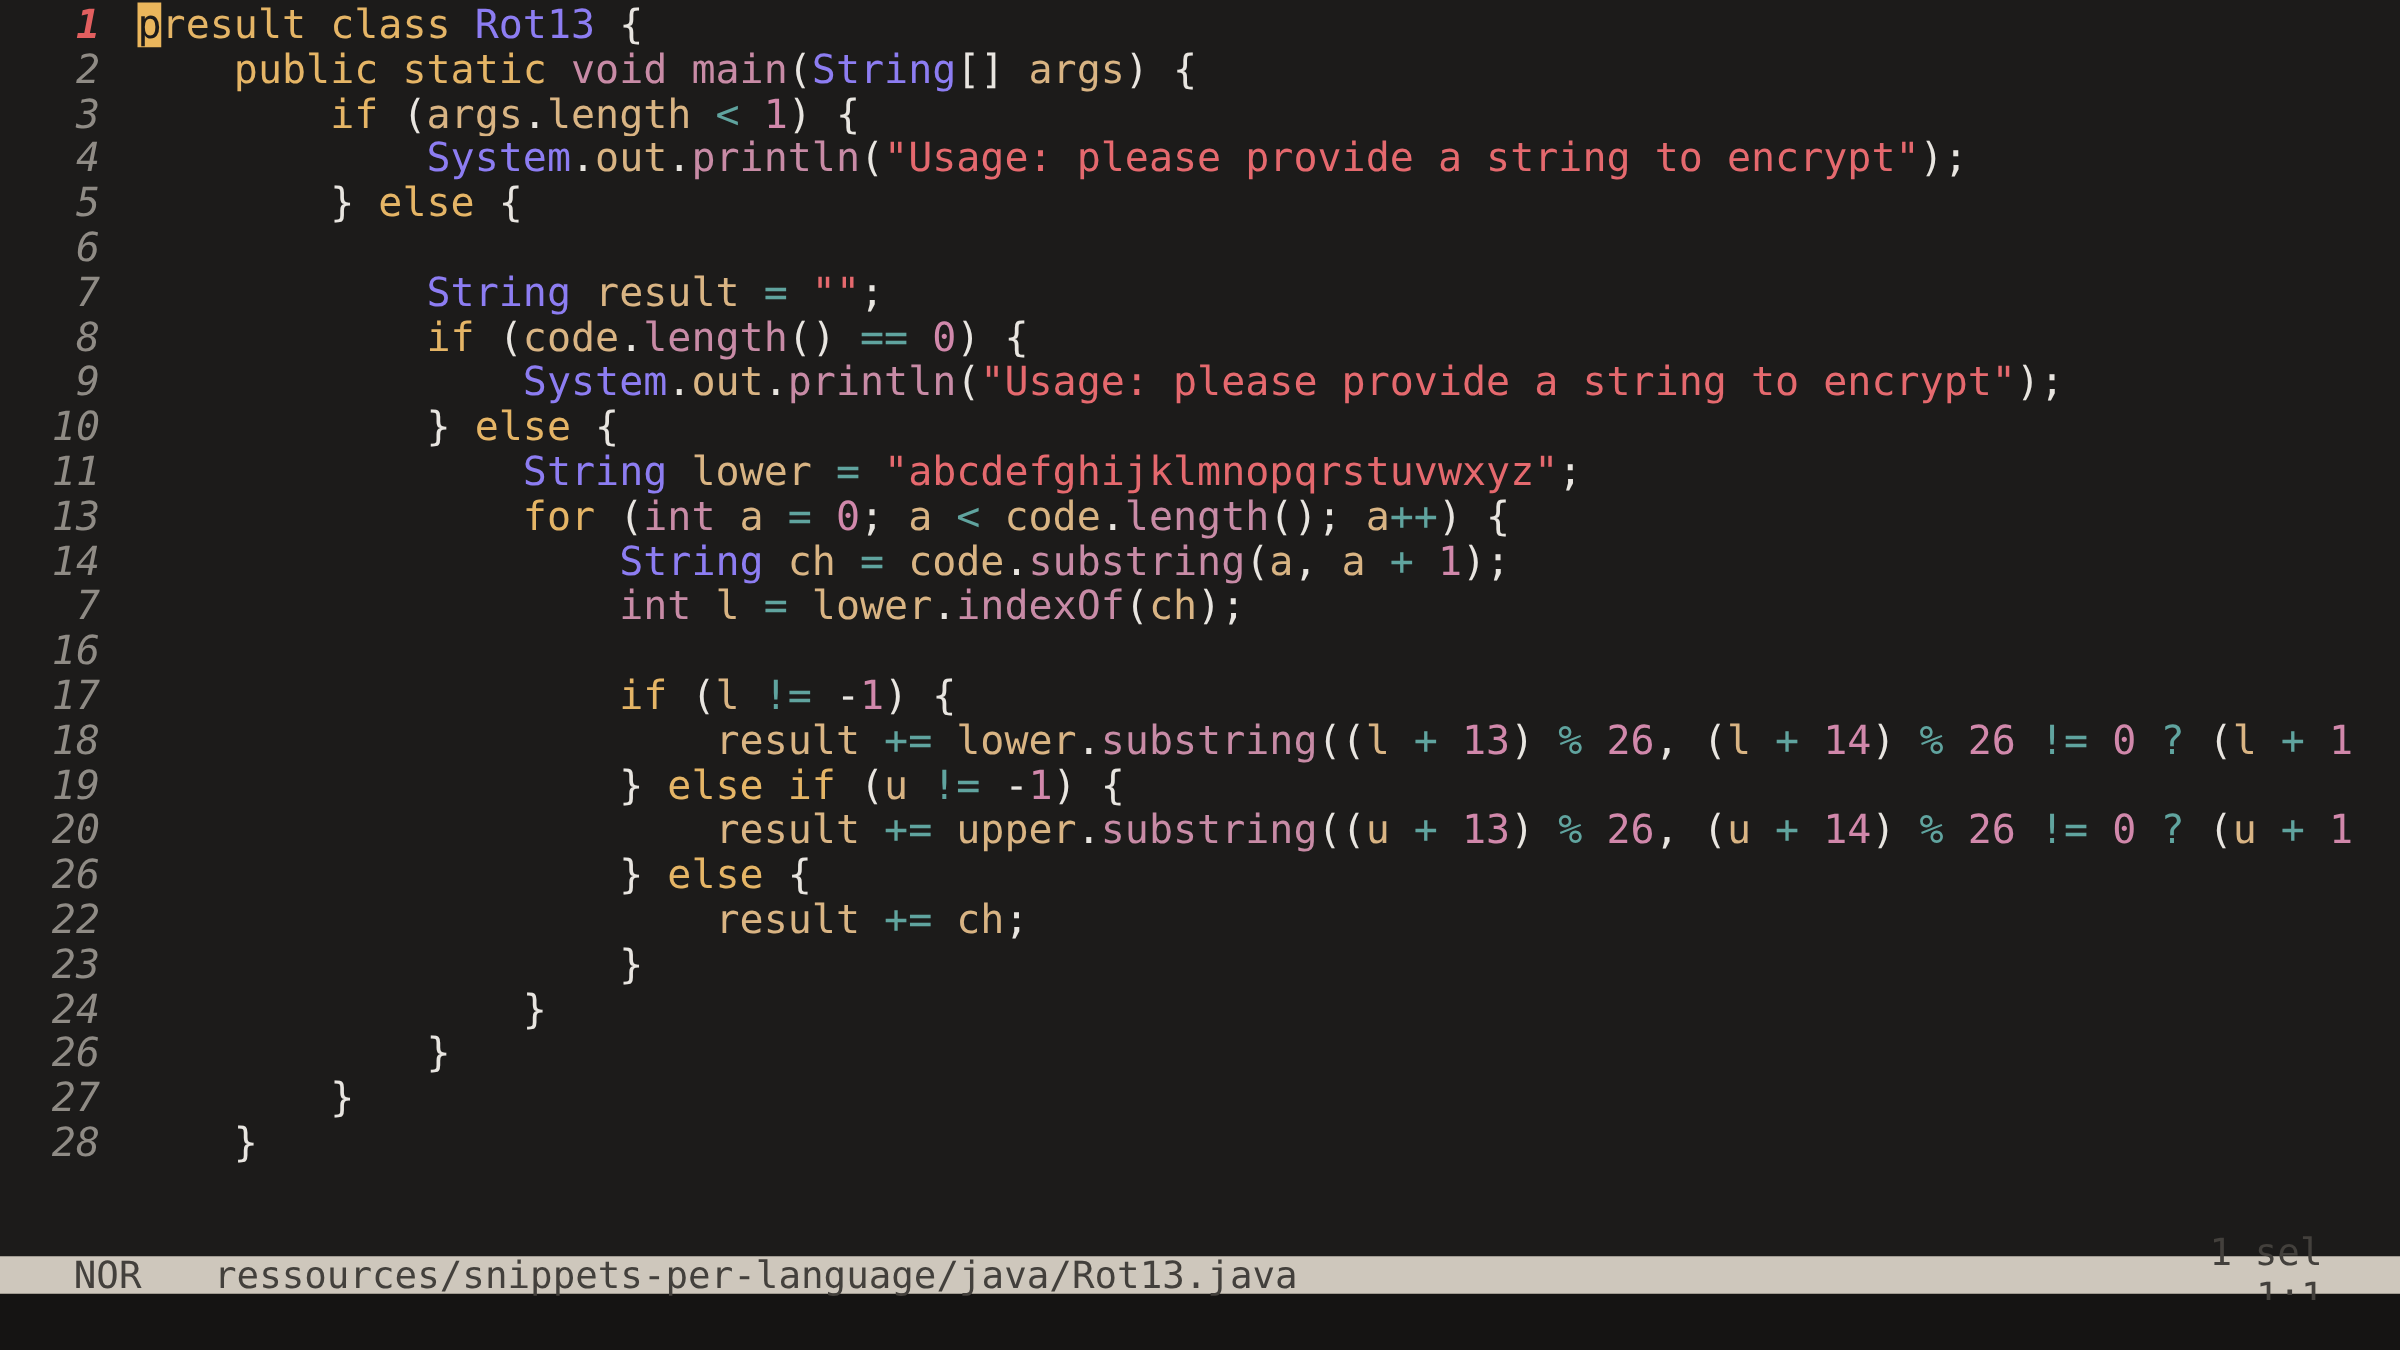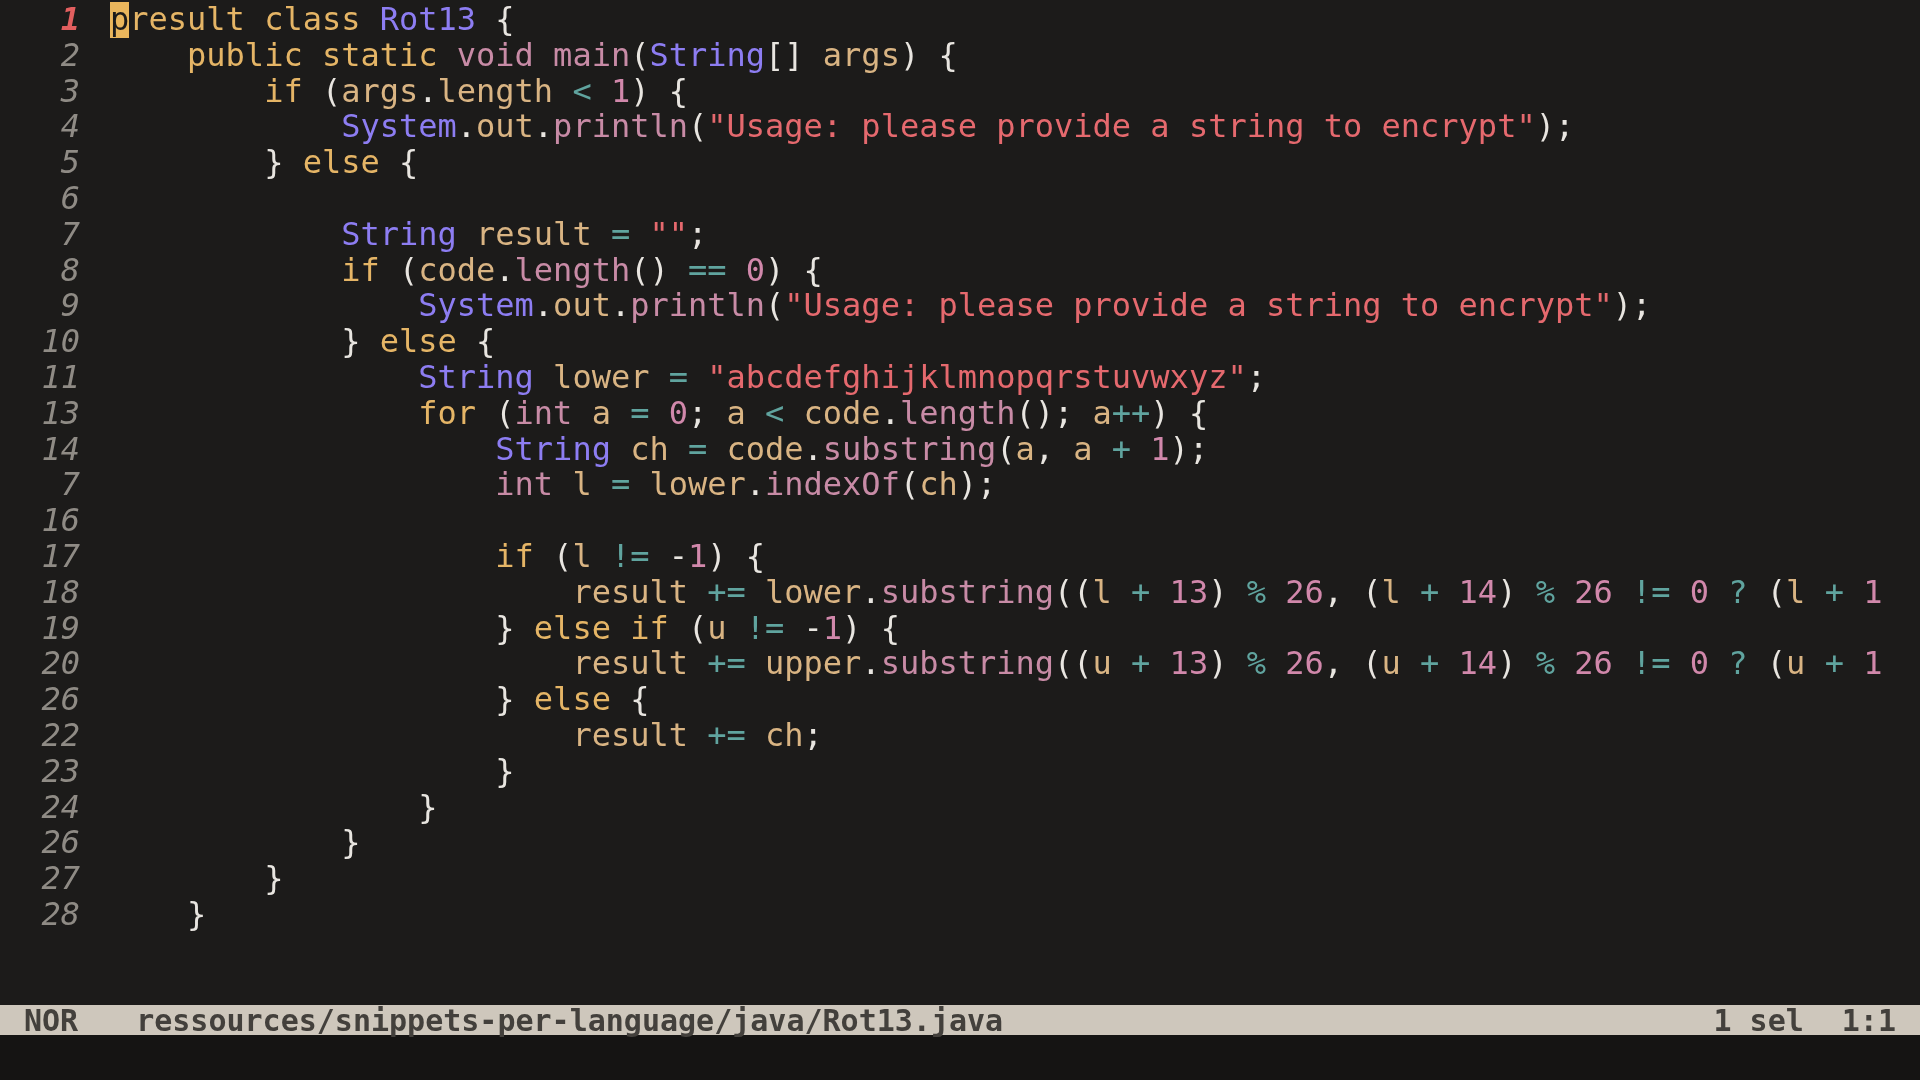--- a/index.html
+++ b/index.html
@@ -15,25 +15,25 @@
           overflow:hidden;padding-top:2px;}
   .line{display:flex;height:35.8px;line-height:35.8px;font-size:32px;white-space:pre;overflow:hidden;}
   .gutter{flex:0 0 80px;text-align:right;color:var(--gut);font-style:italic;user-select:none;}
   .gutter.cur{color:var(--gutcur);font-weight:bold;}
   .code{margin-left:30px;white-space:pre;}
   .kw{color:var(--kw);} .ty{color:var(--ty);} .fn{color:var(--fn);}
   .va{color:var(--va);} .st{color:var(--st);} .nu{color:var(--nu);}
   .op{color:var(--op);} .pu{color:var(--pu);}
   .cursor{background:var(--curbg);color:var(--curfg);}
   .statusbar{position:absolute;top:1005px;left:0;width:1920px;height:30px;background:var(--sbbg);
-             color:var(--sbfg);display:flex;align-items:center;font-size:30px;font-weight:bold;
-             white-space:pre;}
+             color:var(--sbfg);display:flex;align-items:center;font-size:30px;font-weight:normal;
+             white-space:pre;padding-left:35px;}
   .sb-left{display:flex;align-items:center;padding-left:24px;}
   .sb-mode{margin-right:58px;}
-  .sb-right{margin-left:auto;display:flex;align-items:center;padding-right:24px;}
+  .sb-right{margin-left:auto;display:flex;align-items:center;padding-right:24px;flex-direction:column;}
   .sb-sel{margin-right:38px;}
   .cmdline{position:absolute;top:1040px;left:0;width:1920px;height:40px;background:var(--cmdbg);}
 </style>
 </head>
 <body>
 
 <div class="editor">
     <div class="line"><span class="gutter cur">1</span><span class="code"><span class="cursor">p</span><span class="kw">result </span><span class="kw">class </span><span class="ty">Rot13</span><span class="pu"> {</span></span></div>
     <div class="line"><span class="gutter">2</span><span class="code"><span class="pu">    </span><span class="kw">public static </span><span class="fn">void </span><span class="fn">main</span><span class="pu">(</span><span class="ty">String</span><span class="pu">[] </span><span class="va">args</span><span class="pu">) {</span></span></div>
     <div class="line"><span class="gutter">3</span><span class="code"><span class="pu">        </span><span class="kw">if </span><span class="pu">(</span><span class="va">args</span><span class="pu">.</span><span class="va">length </span><span class="op">&lt; </span><span class="nu">1</span><span class="pu">) {</span></span></div>

